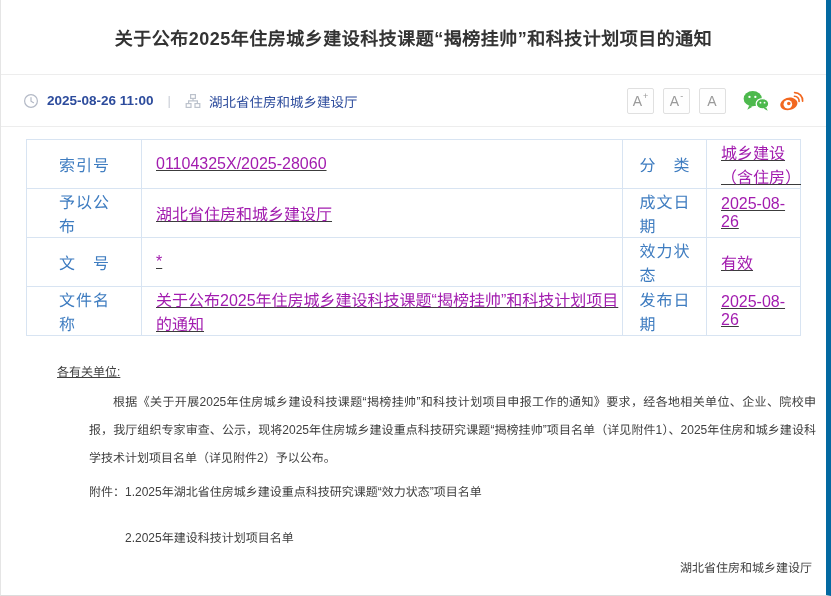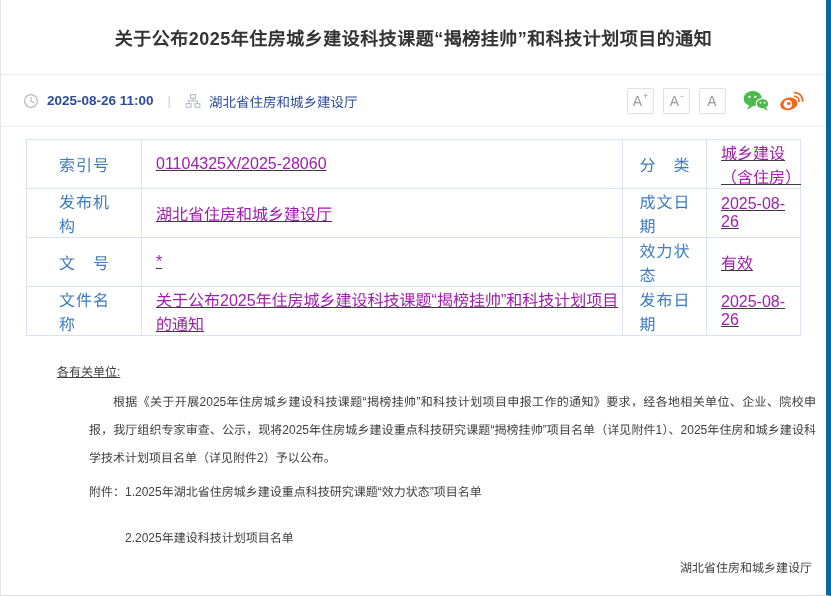--- a/index.html
+++ b/index.html
@@ -128,21 +128,21 @@
           <col class="c-v2">
         </colgroup>
       <tbody>
         <tr>
           <td class="lbl"><span class="jst">索引号</span></td>
           <td class="val">01104325X/2025-28060</td>
           <td class="lbl"><span class="jst">分类</span></td>
           <td class="val">城乡建设（含住房）</td>
         </tr>
         <tr>
-          <td class="lbl"><span class="jst">发布机构</span></td>
+          <td class="lbl"><span class="jst">予以公布</span></td>
           <td class="val">湖北省住房和城乡建设厅</td>
           <td class="lbl"><span class="jst">成文日期</span></td>
           <td class="val">2025-08-26</td>
         </tr>
         <tr>
           <td class="lbl"><span class="jst">文号</span></td>
           <td class="val">*</td>
           <td class="lbl"><span class="jst">效力状态</span></td>
           <td class="val">有效</td>
         </tr>

